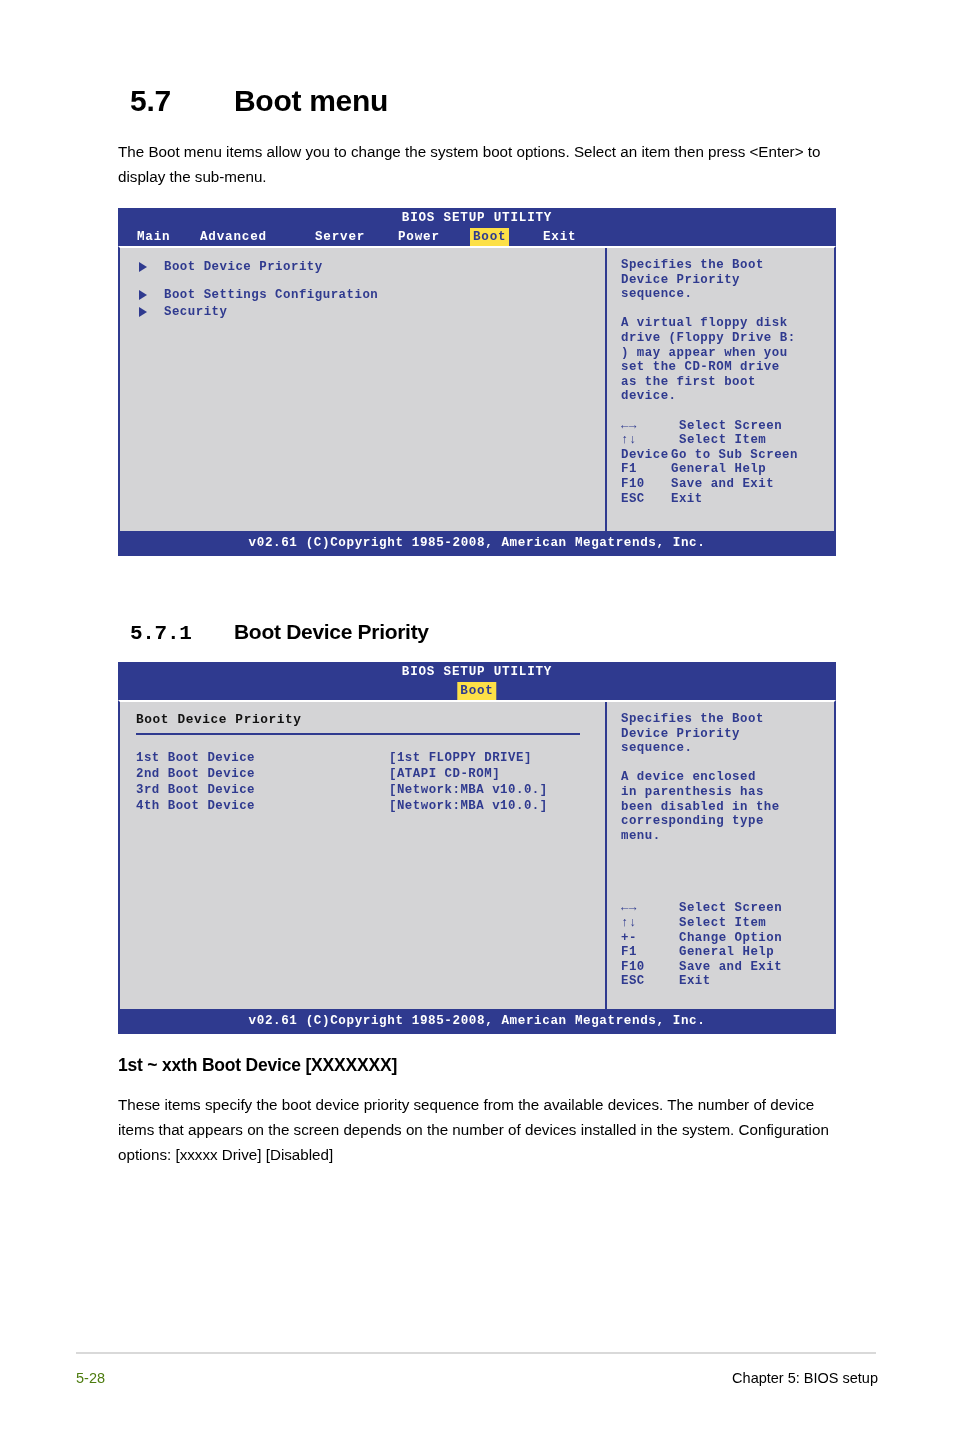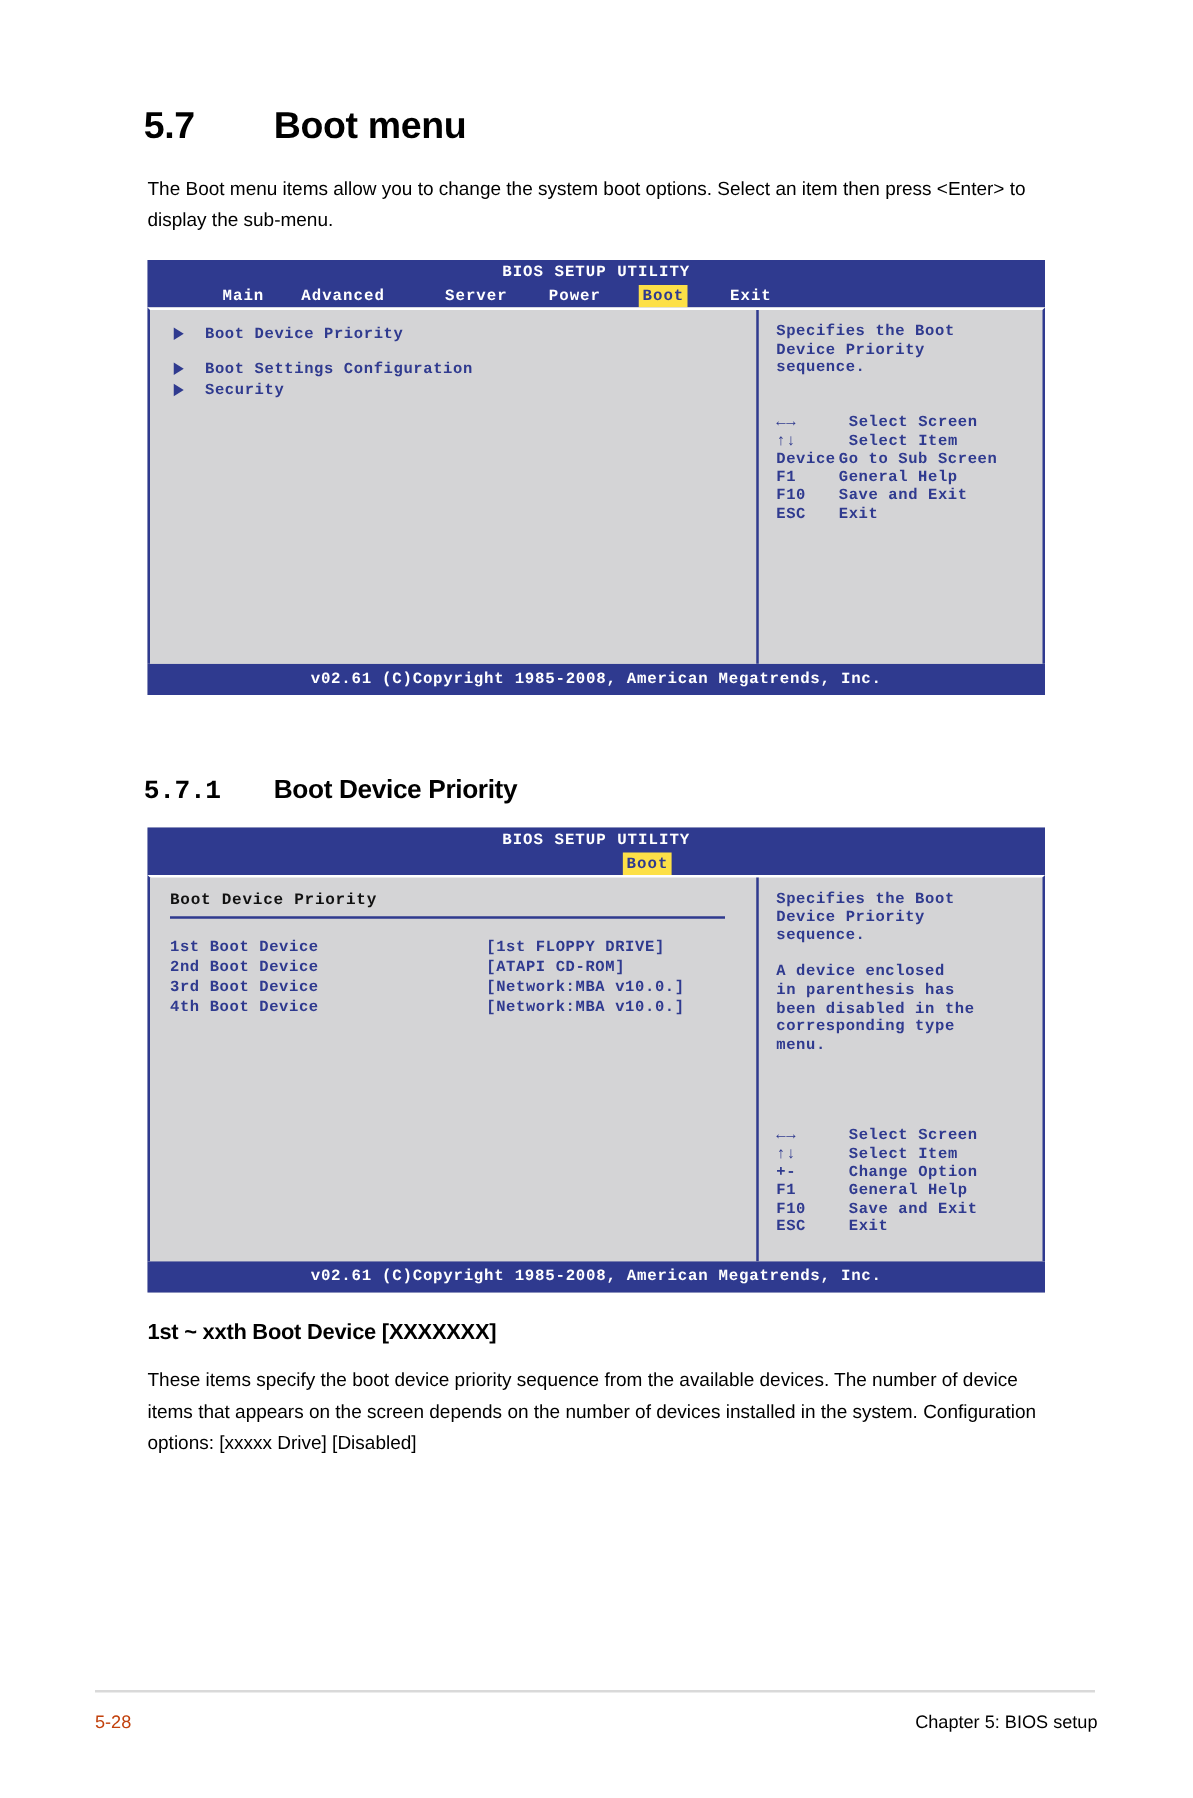--- a/index.html
+++ b/index.html
@@ -20,21 +20,21 @@
   
   .page-wrap {
     position: absolute;
     left: 0; top: 0;
     width: 954px;
     height: 1438px;
   }
 
   .sec-heading {
     position: absolute;
-    left: 115px;
+    left: 130px;
     display: flex;
     align-items: baseline;
     font-weight: bold;
     color: #000;
     letter-spacing: -0.3px;
   }
   .sec-heading .num { display: inline-block; }
   .sec-heading .ttl { display: inline-block; }
 
   #h-57 { top: 84px; font-size: 30px; }
@@ -106,21 +106,20 @@
     position: absolute;
     top: 0;
     height: 18px;
     font-size: 12.6px;
     font-weight: bold;
     letter-spacing: 0.8px;
     color: #ffffff;
     padding: 1px 3px 0 3px;
     line-height: 17px;
     white-space: nowrap;
-    margin-left: 41px;
   }
   .tab.active {
     background: #fde047;
     color: #2f3a8f;
   }
 
   
   #bios-1 .tab:nth-child(1) { left: 16px; }
   #bios-1 .tab:nth-child(2) { left: 79px; }
   #bios-1 .tab:nth-child(3) { left: 194px; }
@@ -265,21 +264,21 @@
     top: 1352px;
     width: 800px;
     height: 2px;
     background: #d9d9d9;
   }
   .footer-left {
     position: absolute;
     left: 76px;
     top: 1370px;
     font-size: 14.5px;
-    color: #c2410c;
+    color: #4d7c0f;
   }
   .footer-right {
     position: absolute;
     right: 76px;
     top: 1370px;
     font-size: 14.5px;
     color: #000;
   }
 </style>
 </head>
@@ -326,20 +325,26 @@
         </div>
       </div>
 
       <div class="bios-divider"></div>
 
       <div class="bios-right">
         <div class="help-text">Specifies the Boot
 Device Priority
 sequence.</div>
         <div class="help-gap"></div>
+        <div class="help-text">A virtual floppy disk
+drive (Floppy Drive B:
+) may appear when you
+set the CD-ROM drive
+as the first boot
+device.</div>
         <div class="help-gap"></div>
 
         <div class="keyrow">
           <span style="display:inline-block;width:58px">←→</span>
           <span>Select Screen</span>
         </div>
         <div class="keyrow">
           <span style="display:inline-block;width:58px">↑↓</span>
           <span>Select Item</span>
         </div>

